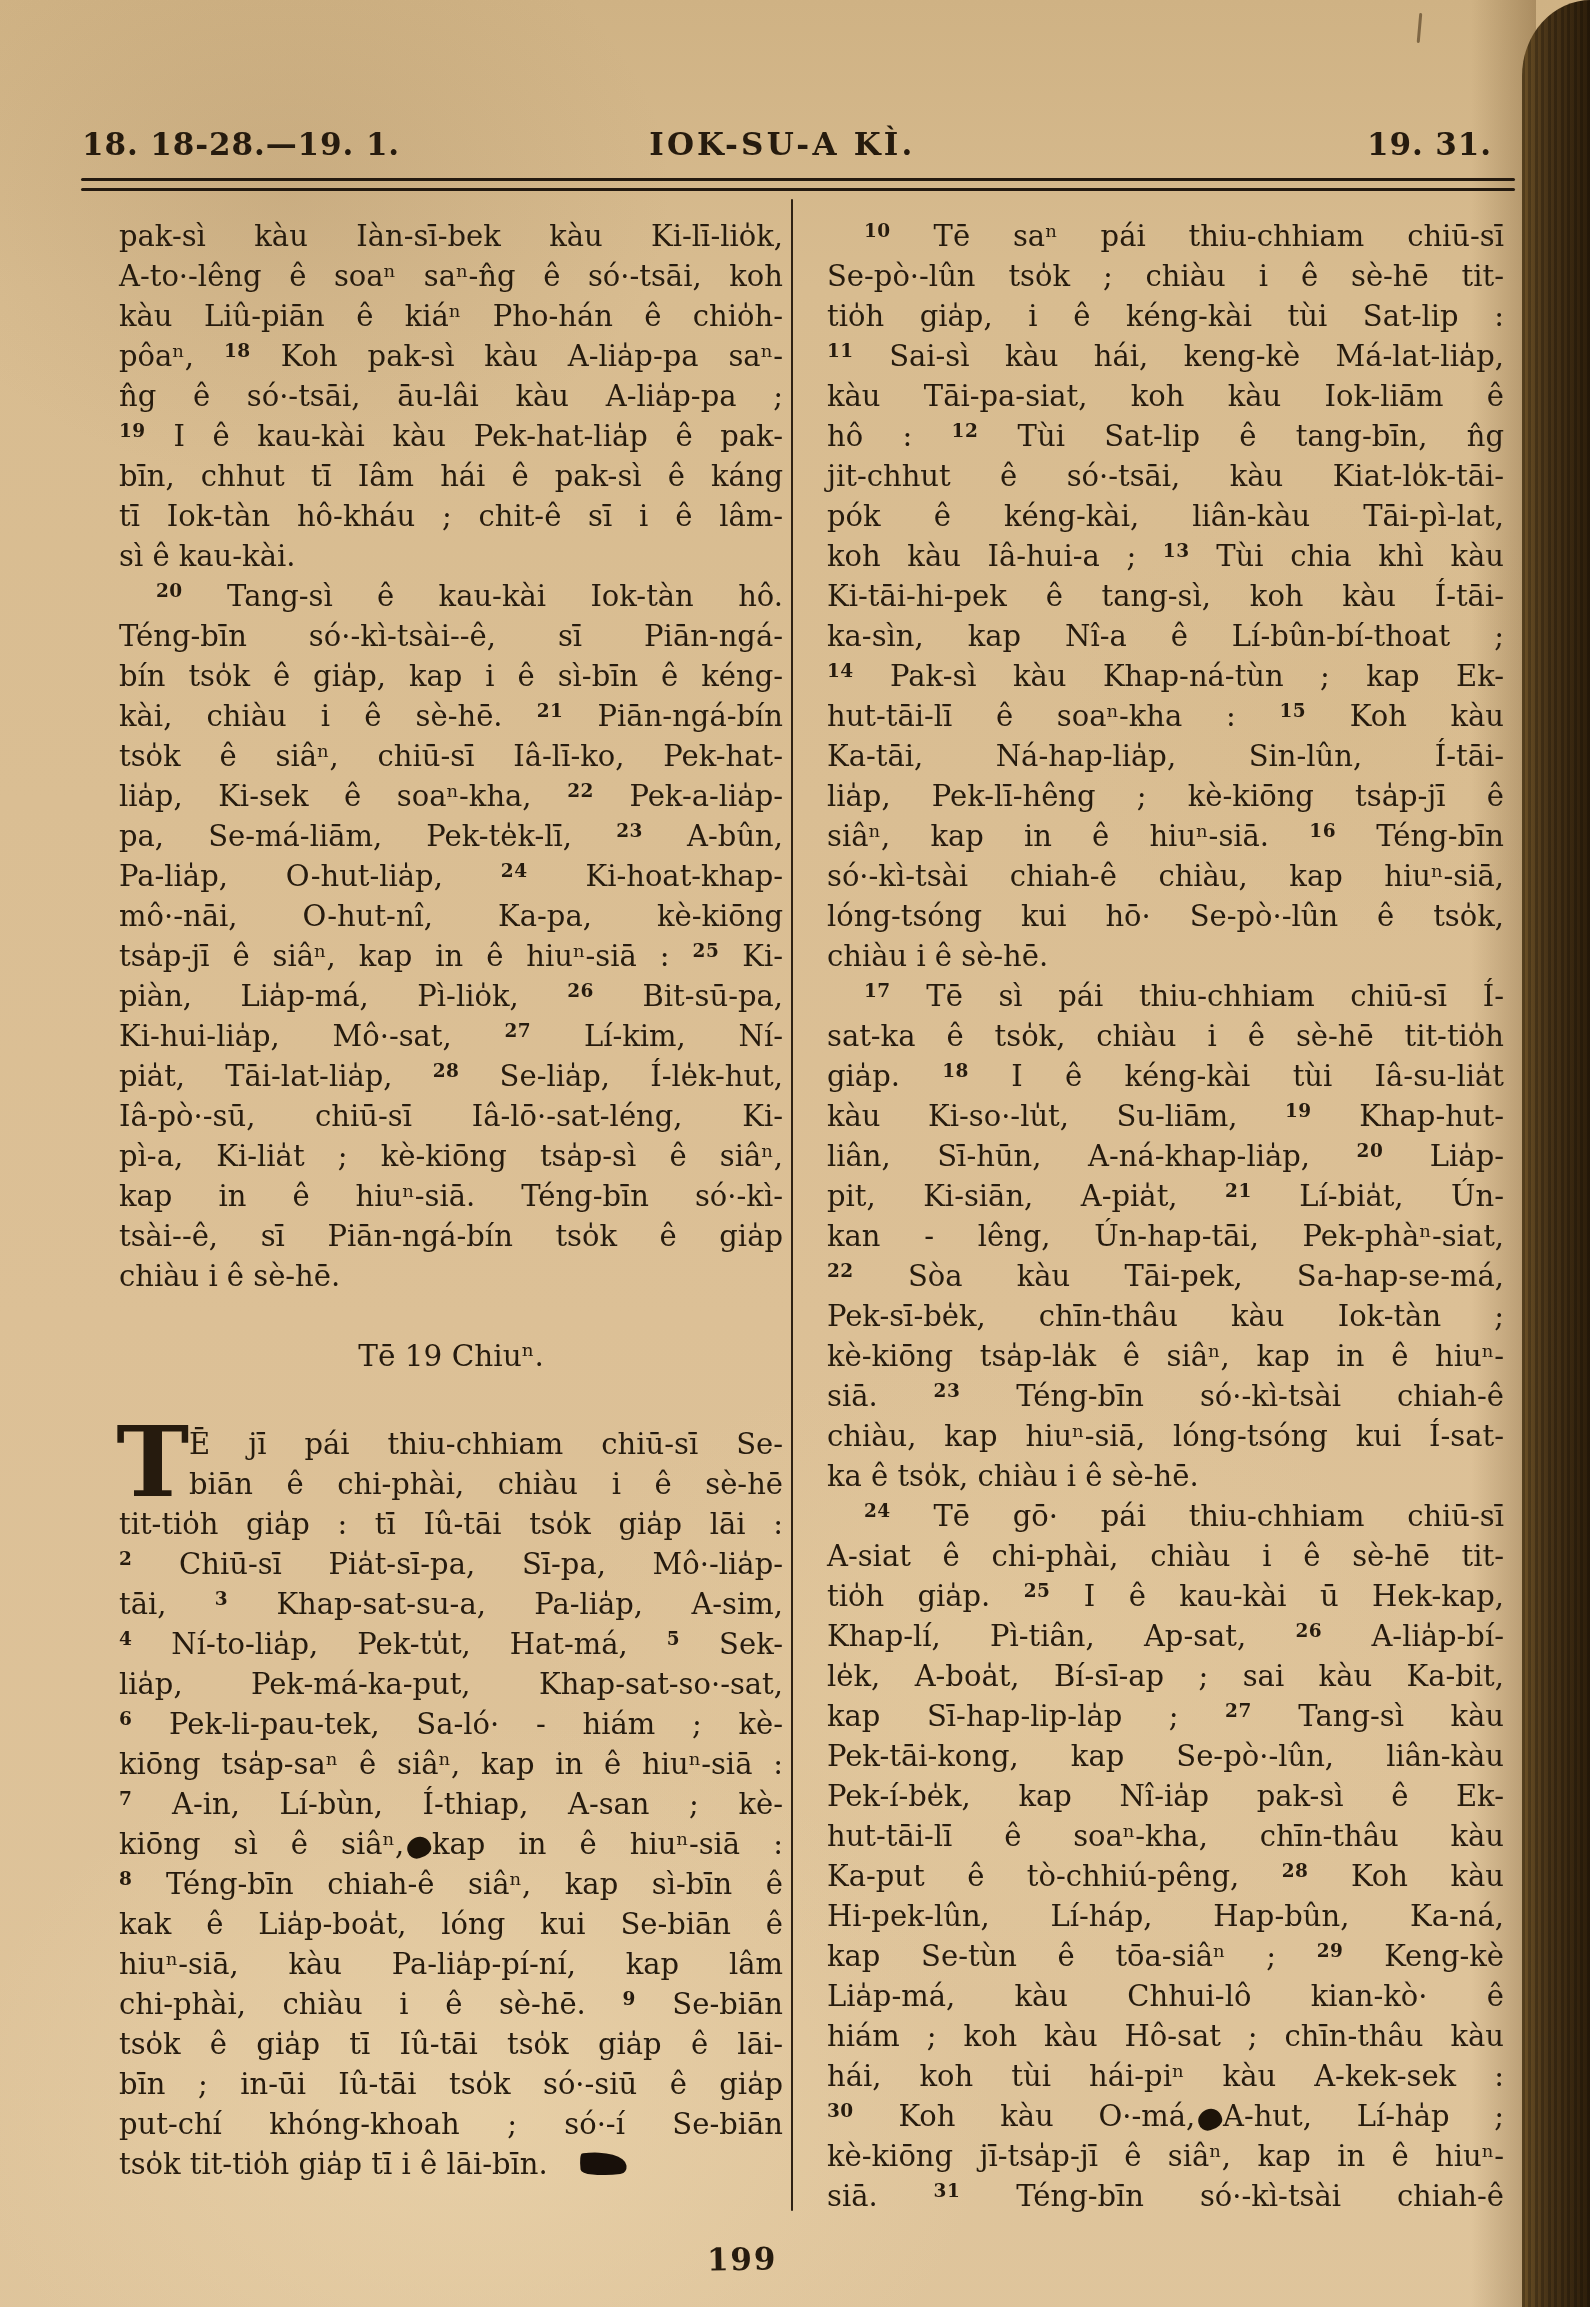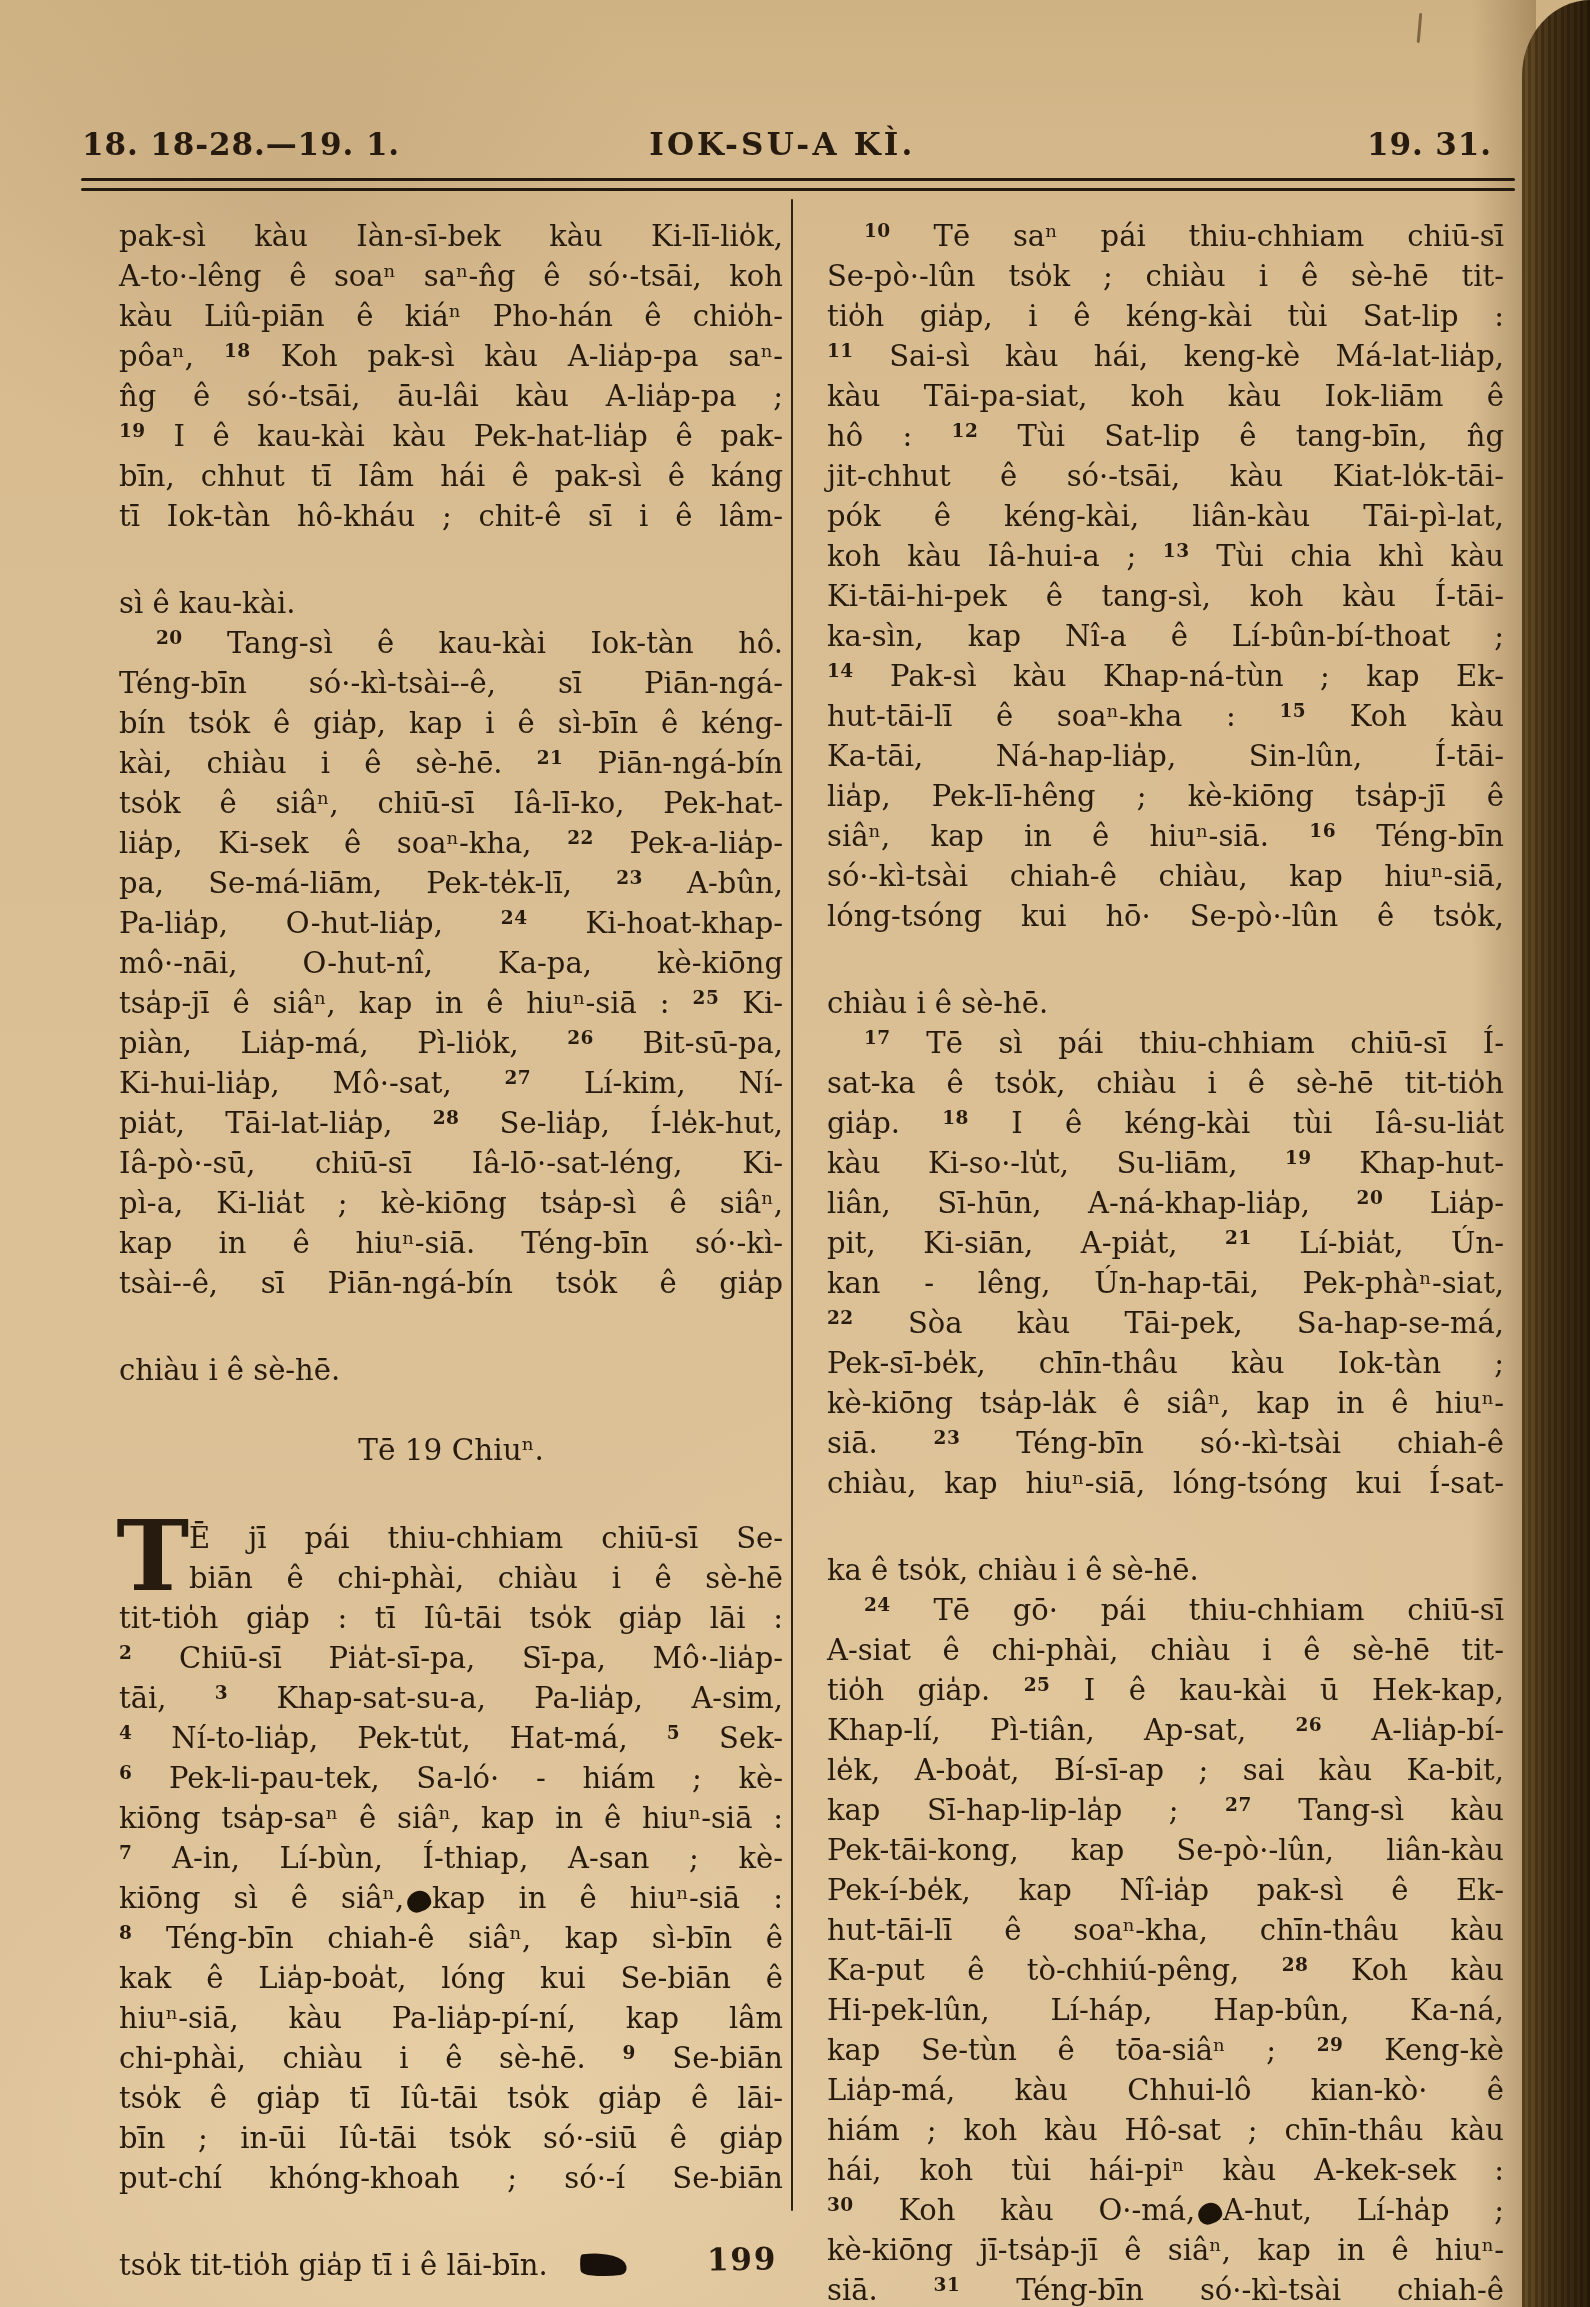--- a/index.html
+++ b/index.html
@@ -49,21 +49,21 @@
   .divider{position:absolute;left:791px;top:199px;width:2.3px;height:2012px;background:#2e2113;border-radius:1.4px;}
   
   .col{position:absolute;top:216px;font-size:29px;line-height:40px;}
   .col-left{left:119px;width:664px;}
   .col-right{left:827px;width:677px;}
   .para{position:relative;}
   .line{
     text-align:justify;text-align-last:justify;
     height:40px;white-space:nowrap;
   }
-  .line.end{text-align-last:left;margin-top:47px;}
+  .line.end{text-align-last:left;}
   .line.indent{padding-left:37px;}
   .line.dc-pad{padding-left:70px;}
   .v{
     font-size:18.5px;font-weight:bold;position:relative;top:-9.2px;
     letter-spacing:0.5px;
   }
   .ch-heading{
     text-align:center;text-align-last:center;font-weight:normal;font-size:29.5px;
     margin:40px 0 48px 0;height:40px;
   }
@@ -135,20 +135,21 @@
     </div>
     <div class="ch-heading">Tē 19 Chiuⁿ.</div>
     <div class="para">
       <span class="dropcap">T</span>
       <div class="line dc-pad">Ē jī pái thiu-chhiam chiū-sī Se-</div>
       <div class="line dc-pad">biān ê chi-phài, chiàu i ê sè-hē</div>
       <div class="line">tit-tio̍h gia̍p : tī Iû-tāi tso̍k gia̍p lāi :</div>
       <div class="line"><span class="v">2</span> Chiū-sī Pia̍t-sī-pa, Sī-pa, Mô·-lia̍p-</div>
       <div class="line">tāi, <span class="v">3</span> Khap-sat-su-a, Pa-lia̍p, A-sim,</div>
       <div class="line"><span class="v">4</span> Ní-to-lia̍p, Pek-tu̍t, Hat-má, <span class="v">5</span> Sek-</div>
+      <div class="line">lia̍p, Pek-má-ka-put, Khap-sat-so·-sat,</div>
       <div class="line"><span class="v">6</span> Pek-li-pau-tek, Sa-ló· - hiám ; kè-</div>
       <div class="line">kiōng tsa̍p-saⁿ ê siâⁿ, kap in ê hiuⁿ-siā :</div>
       <div class="line"><span class="v">7</span> A-in, Lí-bùn, Í-thiap, A-san ; kè-</div>
       <div class="line">kiōng sì ê siâⁿ,<span class="blot-s"></span>kap in ê hiuⁿ-siā :</div>
       <div class="line"><span class="v">8</span> Téng-bīn chiah-ê siâⁿ, kap sì-bīn ê</div>
       <div class="line">kak ê Lia̍p-boa̍t, lóng kui Se-biān ê</div>
       <div class="line">hiuⁿ-siā, kàu Pa-lia̍p-pí-ní, kap lâm</div>
       <div class="line">chi-phài, chiàu i ê sè-hē. <span class="v">9</span> Se-biān</div>
       <div class="line">tso̍k ê gia̍p tī Iû-tāi tso̍k gia̍p ê lāi-</div>
       <div class="line">bīn ; in-ūi Iû-tāi tso̍k só·-siū ê gia̍p</div>

